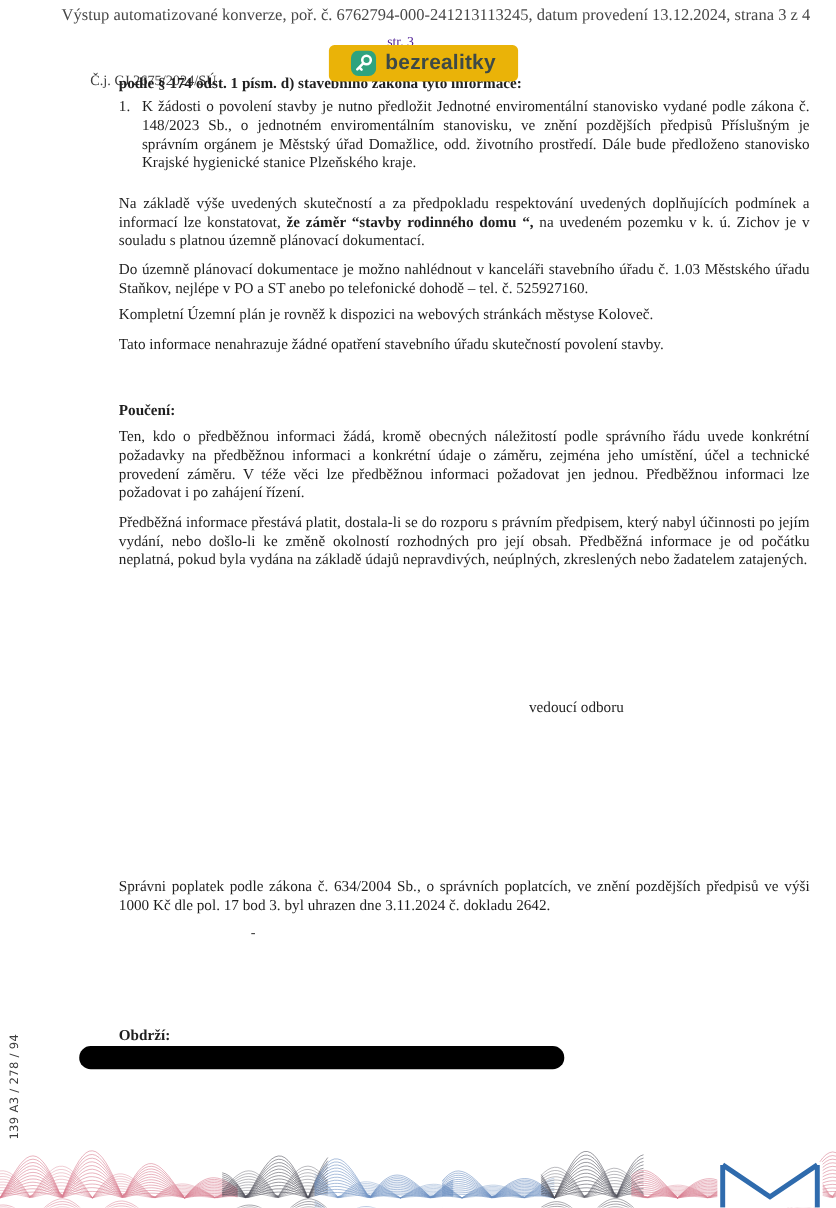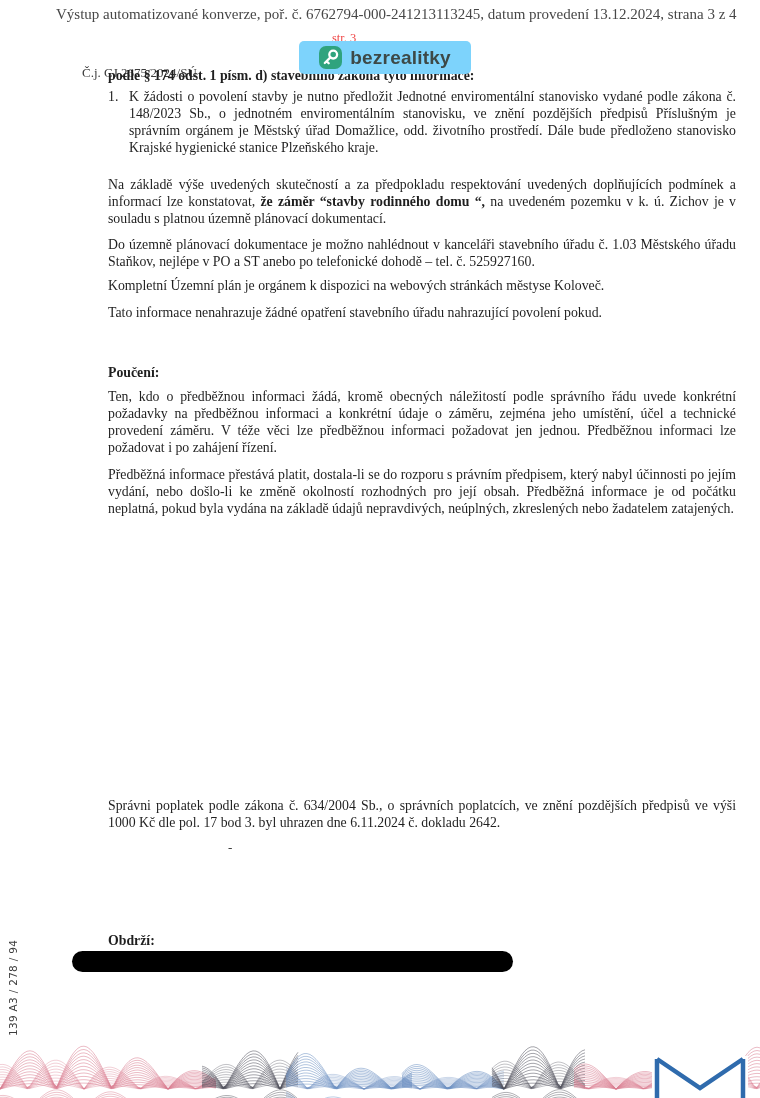--- a/index.html
+++ b/index.html
@@ -5,23 +5,23 @@
   html,body{margin:0;padding:0;}
   body{
     width:760px;height:1098px;background:#ffffff;overflow:hidden;position:relative;
     font-family:"Liberation Serif",serif;
   }
   .abs{position:absolute;}
   .scan{color:#1f1f1f;font-size:13.8px;line-height:17px;margin-left:24px;}
   .para{left:84px;width:628px;text-align:justify;}
   .header-line{left:56px;top:6px;width:700px;font-size:15px;color:#474747;white-space:nowrap;}
   .file-number{left:82px;top:33px;font-size:13px;color:#3b3b3b;margin-top:32px;}
-  .page-marker{left:332px;top:31px;font-size:12.5px;color:#ef4444;z-index:1;}
+  .page-marker{left:352px;top:31px;font-size:12.5px;color:#4c1d95;z-index:1;}
   .badge{
-    left:299px;top:41px;width:172px;height:33px;background:#7dd3fc;border-radius:5px;
+    left:299px;top:41px;width:172px;height:33px;background:#eab308;border-radius:5px;
     z-index:5;display:flex;align-items:center;justify-content:center;gap:8px;
   }
   .badge .brand{
     font-family:"Liberation Sans",sans-serif;font-weight:700;font-size:19px;letter-spacing:.2px;
   }
   .intro-heading{left:84px;top:67px;font-weight:700;z-index:1;white-space:nowrap;}
   .list-item{top:88px;padding-left:21px;box-sizing:border-box;}
   .list-num{position:absolute;left:0;top:0;}
   .pouceni-h{left:84px;top:364px;font-weight:700;}
   .sig{top:634px;left:330px;width:340px;text-align:center;}
@@ -60,34 +60,35 @@
   <span class="list-num">1.</span>
   <span>K žádosti o povolení stavby je nutno předložit Jednotné enviromentální stanovisko vydané podle zákona č. 148/2023 Sb., o jednotném enviromentálním stanovisku, ve znění pozdějších předpisů Příslušným je správním orgánem je  Městský úřad Domažlice, odd. životního prostředí. Dále bude předloženo stanovisko Krajské hygienické stanice Plzeňského kraje.</span>
 </div>
 
 <div class="abs scan para" style="top:176px">
   <span>Na základě výše uvedených skutečností a za předpokladu respektování uvedených doplňujících podmínek a informací lze konstatovat, </span><b>že záměr  “stavby rodinného domu “,</b><span> na uvedeném pozemku v k. ú. Zichov je v souladu s platnou územně plánovací dokumentací.</span>
 </div>
 
 <div class="abs scan para" style="top:236px">Do  územně plánovací dokumentace je možno nahlédnout v kanceláři stavebního úřadu č. 1.03 Městského úřadu Staňkov, nejlépe v PO a ST anebo po telefonické dohodě – tel. č. 525927160.</div>
 
-<div class="abs scan para" style="top:277px">Kompletní Územní plán je orgánem k dispozici na webových stránkách městyse Koloveč.</div>
-
-<div class="abs scan para" style="top:304px">Tato informace nenahrazuje žádné opatření stavebního úřadu nahrazující povolení pokud.</div>
+<div class="abs scan para" style="top:277px">Kompletní Územní plán je rovněž k dispozici na webových stránkách městyse Koloveč.</div>
+
+<div class="abs scan para" style="top:304px">Tato informace nenahrazuje žádné opatření stavebního úřadu skutečností povolení stavby.</div>
 
 <div class="abs scan pouceni-h">Poučení:</div>
 
 <div class="abs scan para" style="top:388px">Ten, kdo o předběžnou informaci žádá, kromě obecných náležitostí podle správního řádu uvede konkrétní požadavky na předběžnou informaci a konkrétní údaje o záměru, zejména jeho umístění, účel a technické provedení záměru. V téže věci lze předběžnou informaci požadovat jen jednou. Předběžnou informaci lze požadovat i po zahájení řízení.</div>
 
 <div class="abs scan para" style="top:466px">Předběžná informace přestává platit, dostala-li se do rozporu s právním předpisem, který nabyl účinnosti po jejím vydání, nebo došlo-li ke změně okolností rozhodných pro její obsah. Předběžná informace je od počátku neplatná, pokud byla vydána na základě údajů nepravdivých, neúplných, zkreslených nebo žadatelem zatajených.</div>
 
 <div class="abs scan sig">
-</div>
-
-<div class="abs scan para" style="top:797px">Správni poplatek podle zákona č. 634/2004 Sb., o správních poplatcích, ve znění pozdějších předpisů ve výši 1000 Kč dle pol. 17 bod 3. byl uhrazen dne 6.11.2024 č. dokladu 2642.</div>
+  <div>vedoucí odboru</div>
+</div>
+
+<div class="abs scan para" style="top:797px">Správni poplatek podle zákona č. 634/2004 Sb., o správních poplatcích, ve znění pozdějších předpisů ve výši 1000 Kč dle pol. 17 bod 3. byl uhrazen dne 3.11.2024 č. dokladu 2642.</div>
 
 <div class="abs stray">-</div>
 
 <div class="abs scan obdrzi">Obdrží:</div>
 
 <div class="abs redact"></div>
 
 <div class="abs side-code">139 A3 / 278 / 94</div>
 
 <svg id="guilloche" class="abs guilloche" viewBox="0 0 760 62" preserveAspectRatio="none">

